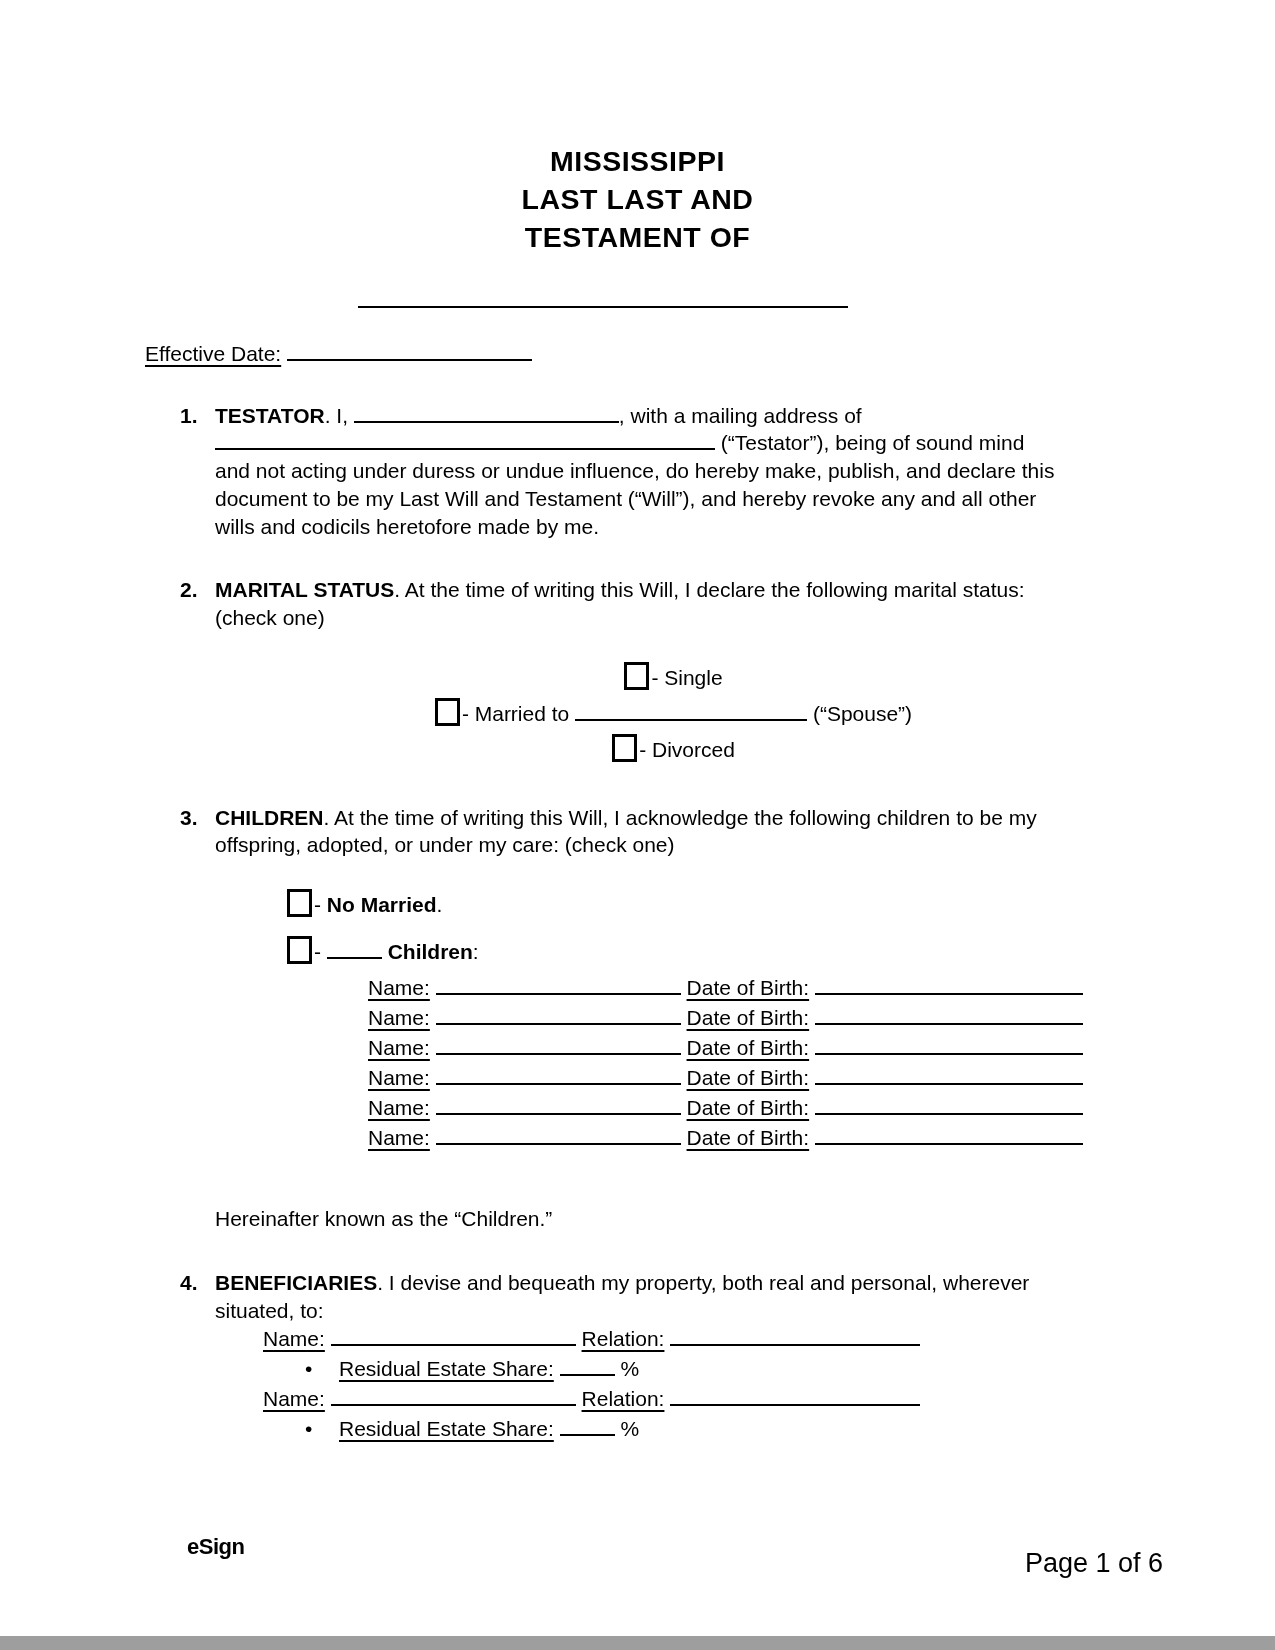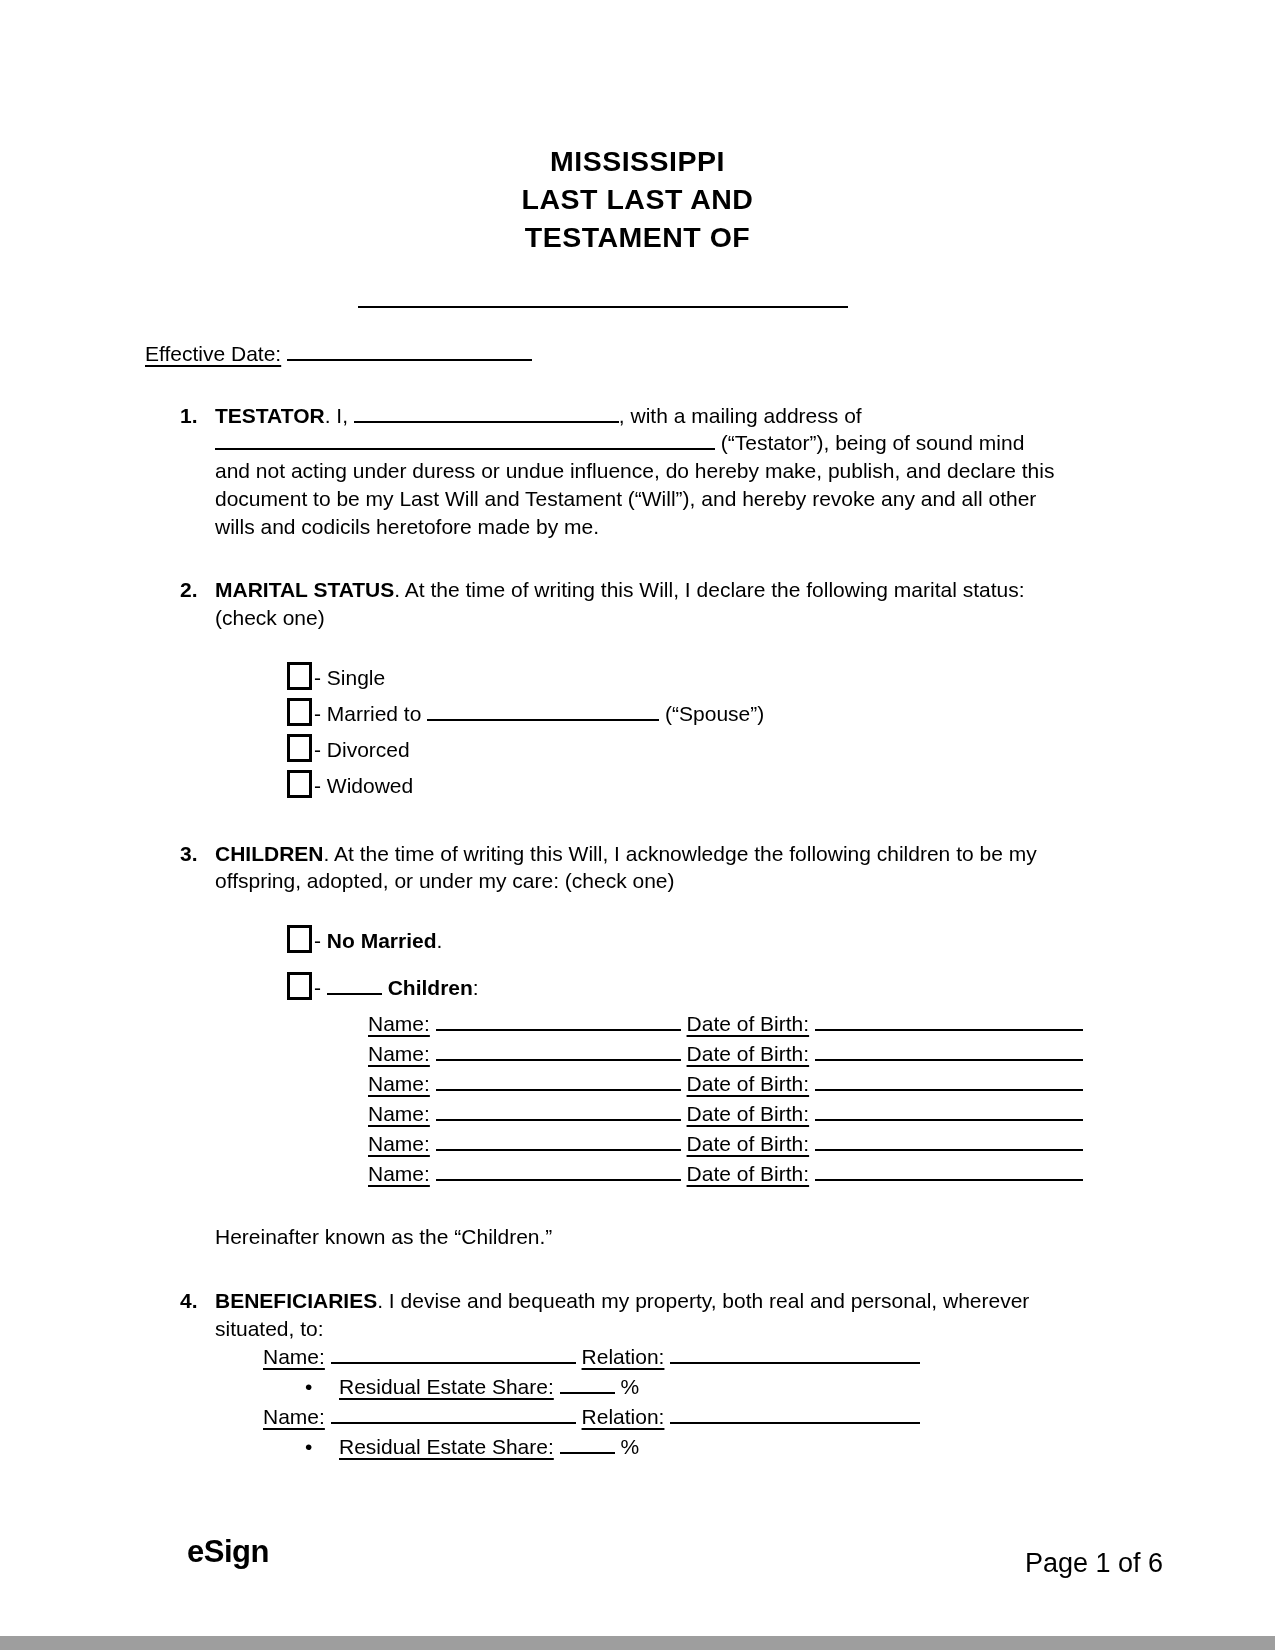--- a/index.html
+++ b/index.html
@@ -48,43 +48,43 @@
   .cb {
     display: inline-block;
     width: 19px; height: 22px;
     border: 3px solid #000;
     vertical-align: -5px;
     margin-right: 2px;
     background: #fff;
     box-sizing: content-box;
   }
   .cb-group { margin-top: 28px; margin-left: 72px; }
-  .cb-row { line-height: 36px; }
+  .cb-row { line-height: 36px; text-align: center; }
   .nochildren-row { margin-top: 30px; margin-left: 72px; line-height: 30px; }
   .childcount-row { margin-top: 16px; margin-left: 72px; line-height: 30px; }
   .child-rows { margin-top: 6px; margin-left: 140px; width: 757px; }
   .child-row { line-height: 30px; white-space: nowrap; margin-left: 13px; }
-  .hereinafter { margin-top: 34px; }
+  .hereinafter { margin-top: 52px; }
   .ben-rows { }
   .ben-row { margin-left: 48px; line-height: 30px; white-space: nowrap; }
   .residual-row { margin-left: 90px; line-height: 30px; white-space: nowrap; }
   .bullet { display: inline-block; width: 34px; }
   .w-effdate { width: 245px; }
   .w-tname { width: 265px; }
   .w-taddr { width: 500px; }
   .w-spouse { width: 232px; }
   .w-ccount { width: 55px; }
   .w-cname { width: 245px; }
   .w-cdob { width: 268px; }
   .w-bname { width: 245px; }
   .w-brel { width: 250px; }
   .w-res { width: 55px; }
   .footer-brand {
     position: absolute; left: 187px; top: 1532px;
-    font-weight: bold; font-size: 31px; letter-spacing: -0.5px;
+    font-weight: bold; font-size: 22px; letter-spacing: -0.5px;
   }
   .footer-page {
     position: absolute; right: 112px; top: 1546px;
     font-size: 27px;
   }
 </style>
 </head>
 <body>
 
 <div class="page">
@@ -113,23 +113,20 @@
 
     <div class="cb-group">
       <div class="cb-row">
         <span class="cb"></span><span>- Single</span>
       </div>
       <div class="cb-row">
         <span class="cb"></span><span>- Married to </span><span class="blank w-spouse"></span><span> (“Spouse”)</span>
       </div>
       <div class="cb-row">
         <span class="cb"></span><span>- Divorced</span>
-      </div>
-      <div class="cb-row">
-        <span class="cb"></span><span>- Widowed</span>
       </div>
     </div>
   </div>
 
   <div class="sec m-sec3">
     <span class="num">3.</span>
     <span class="b">CHILDREN</span><span>. At the time of writing this Will, I acknowledge the following children to be my offspring, adopted, or under my care: (check one)</span>
 
     <div class="nochildren-row">
       <span class="cb"></span><span>- </span><span class="b">No Married</span><span>.</span>

